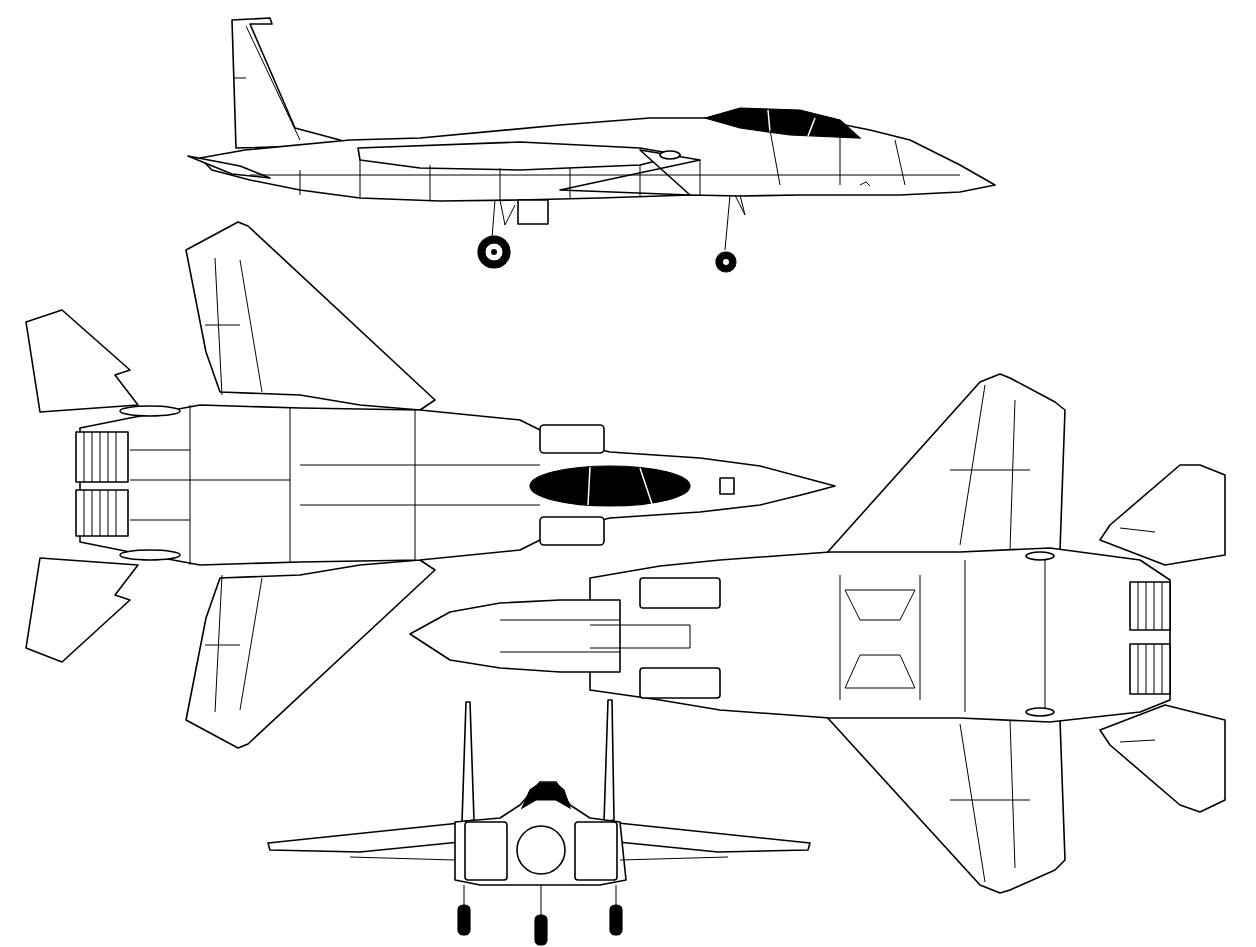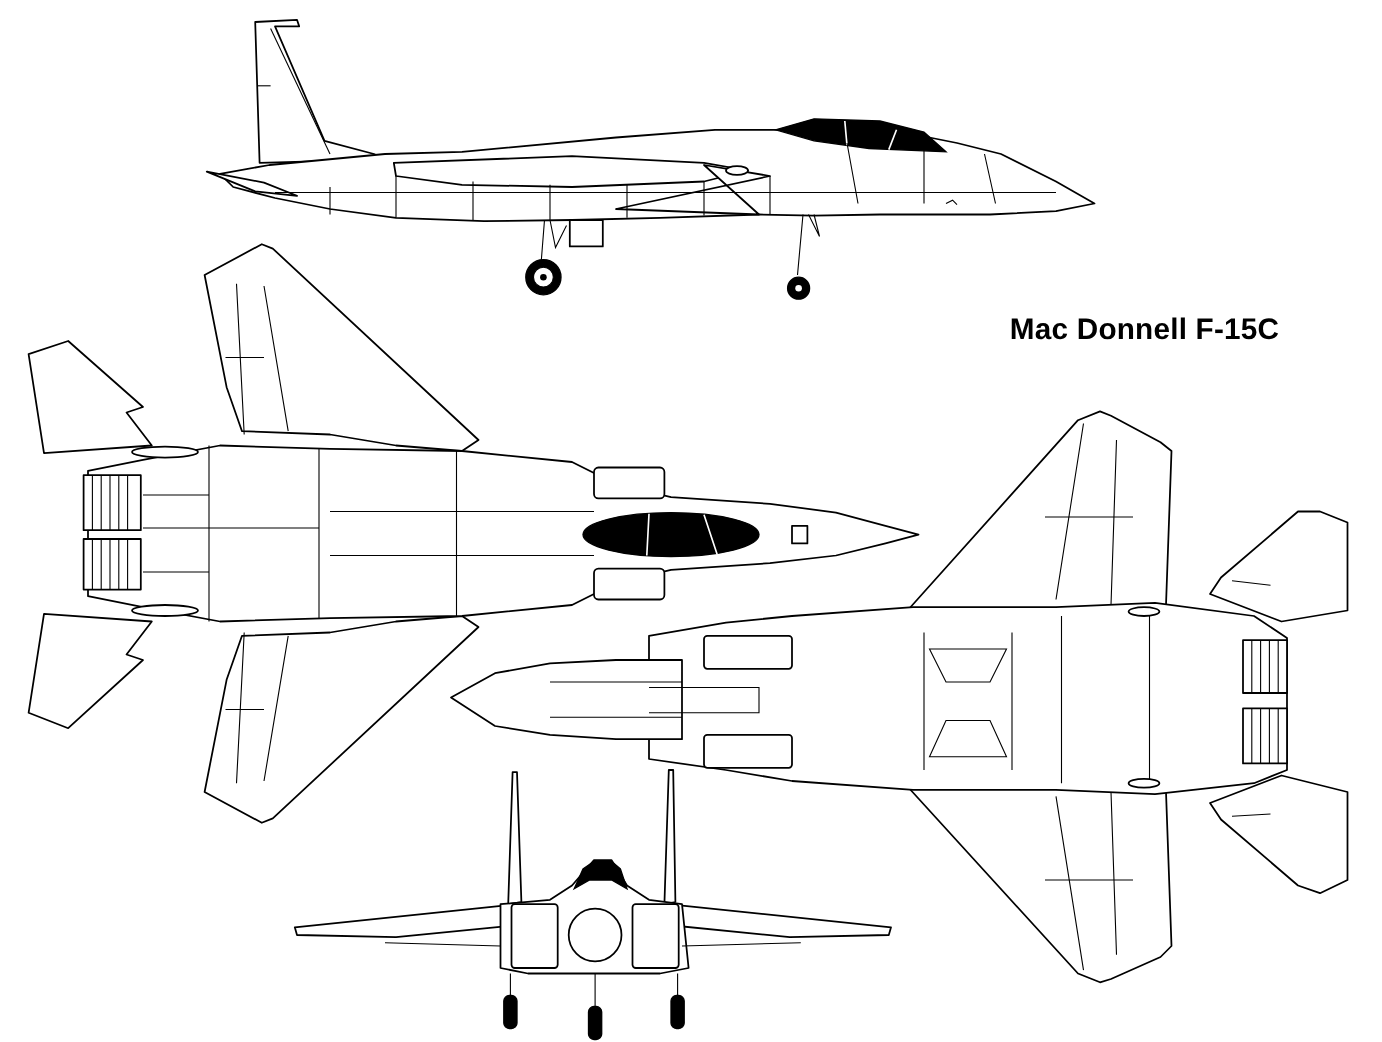--- a/index.html
+++ b/index.html
@@ -134,14 +134,13 @@
 
       <path class="tn" d="M350,857 L455,860 M620,860 L728,857"></path>
 
       <rect class="blk" x="458" y="905" width="12" height="30" rx="5"></rect>
       <rect class="blk" x="535" y="915" width="12" height="30" rx="5"></rect>
       <rect class="blk" x="610" y="905" width="12" height="30" rx="5"></rect>
       <path class="tn" d="M464,885 L464,905 M541,885 L541,915 M616,885 L616,905"></path>
     </g>
   </svg>
 
-  <div class="title">Mac Donnell F-15C</div>
 </div>
 
 </body></html>

